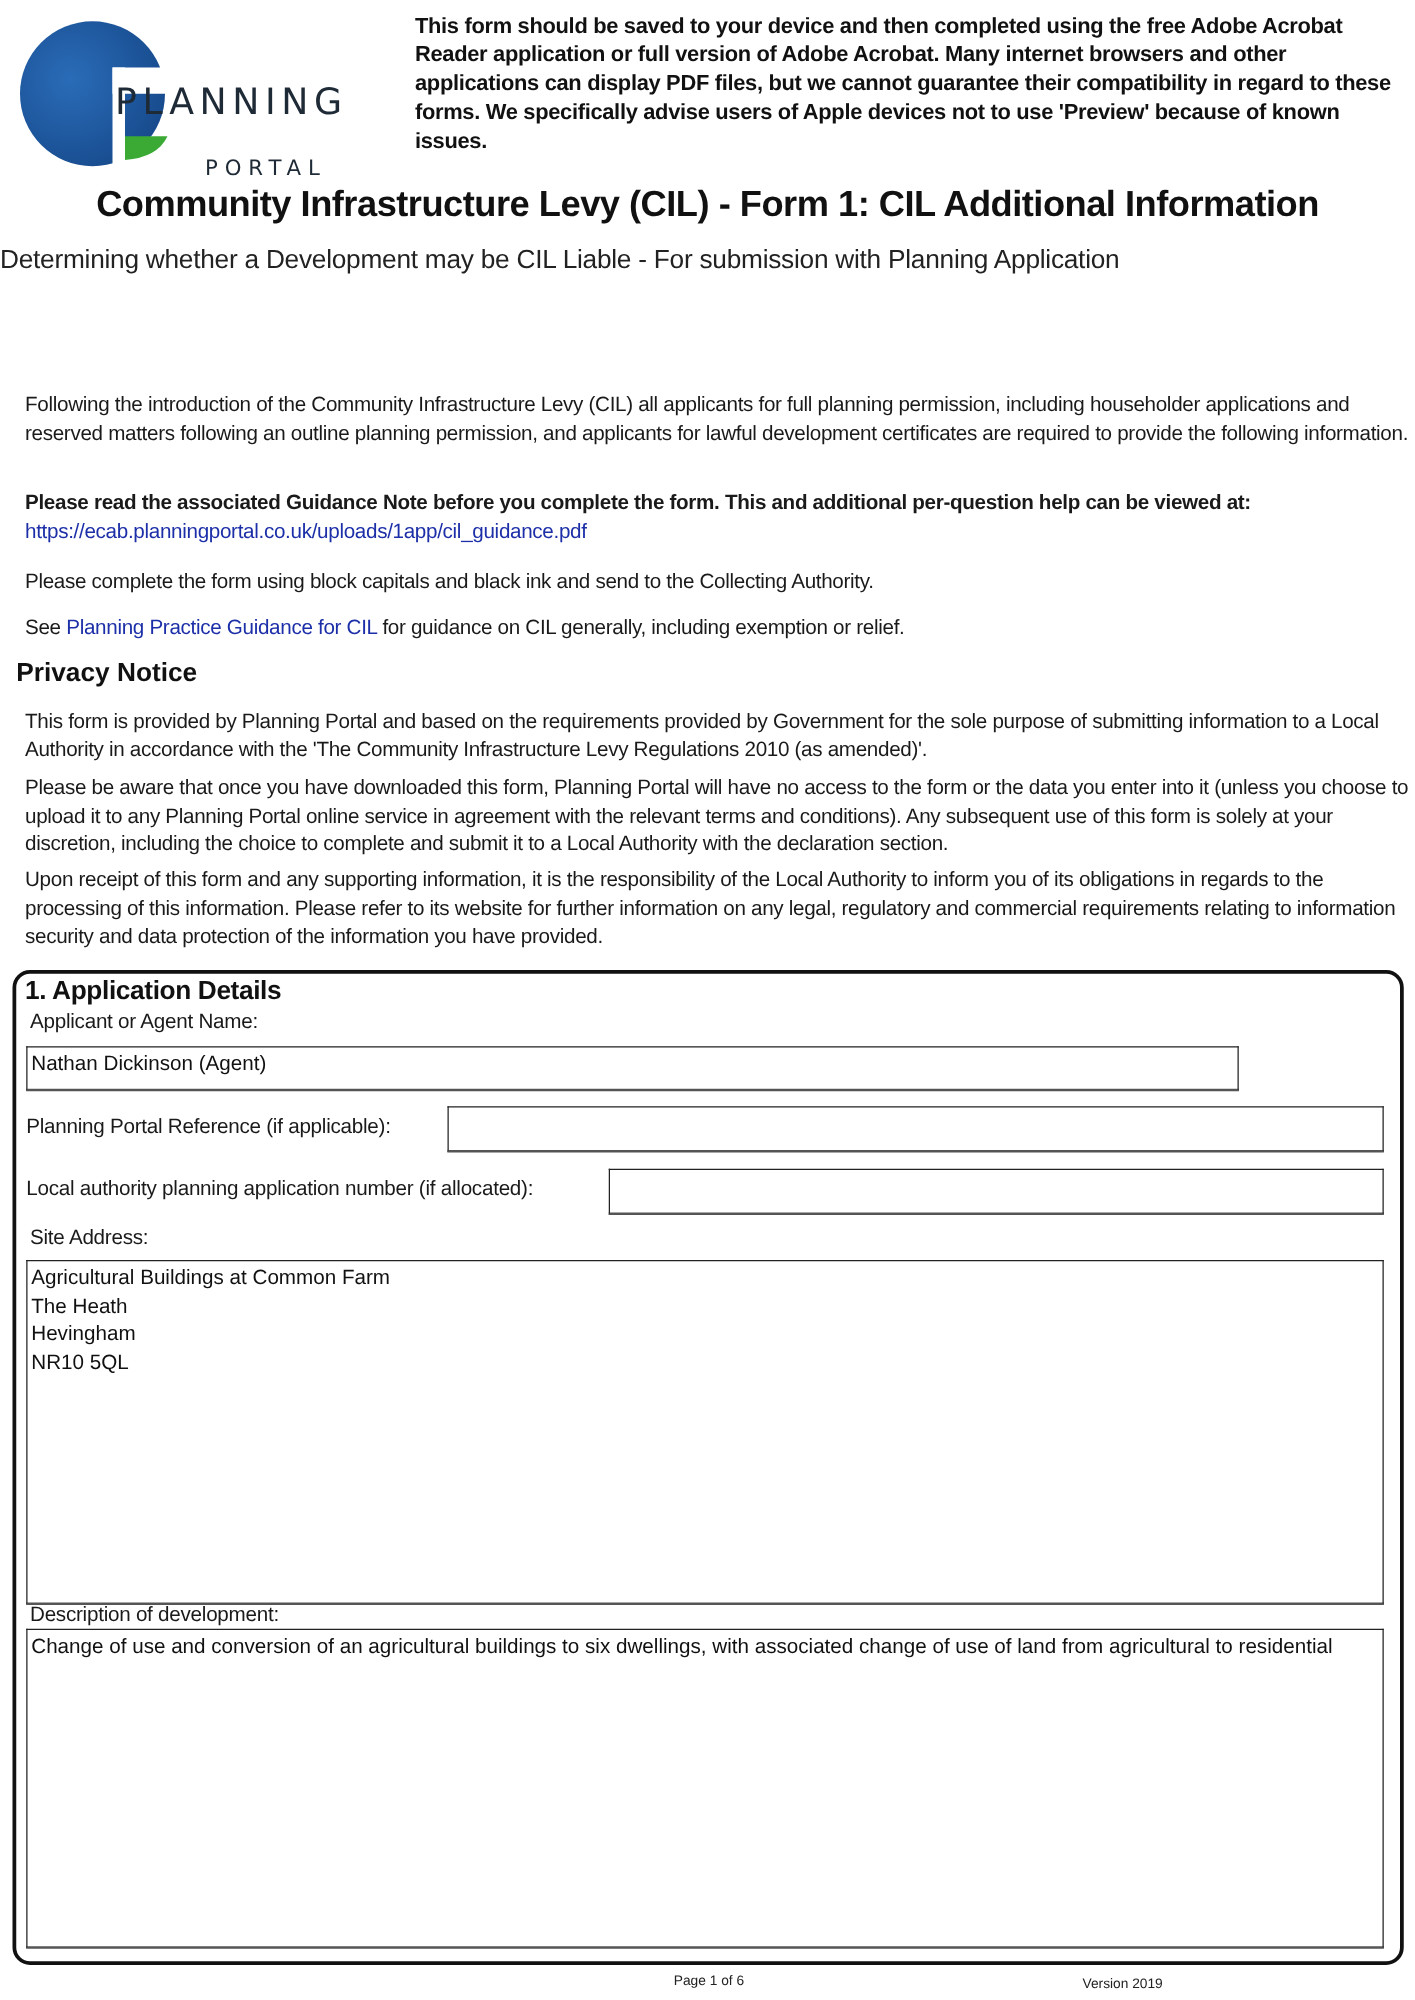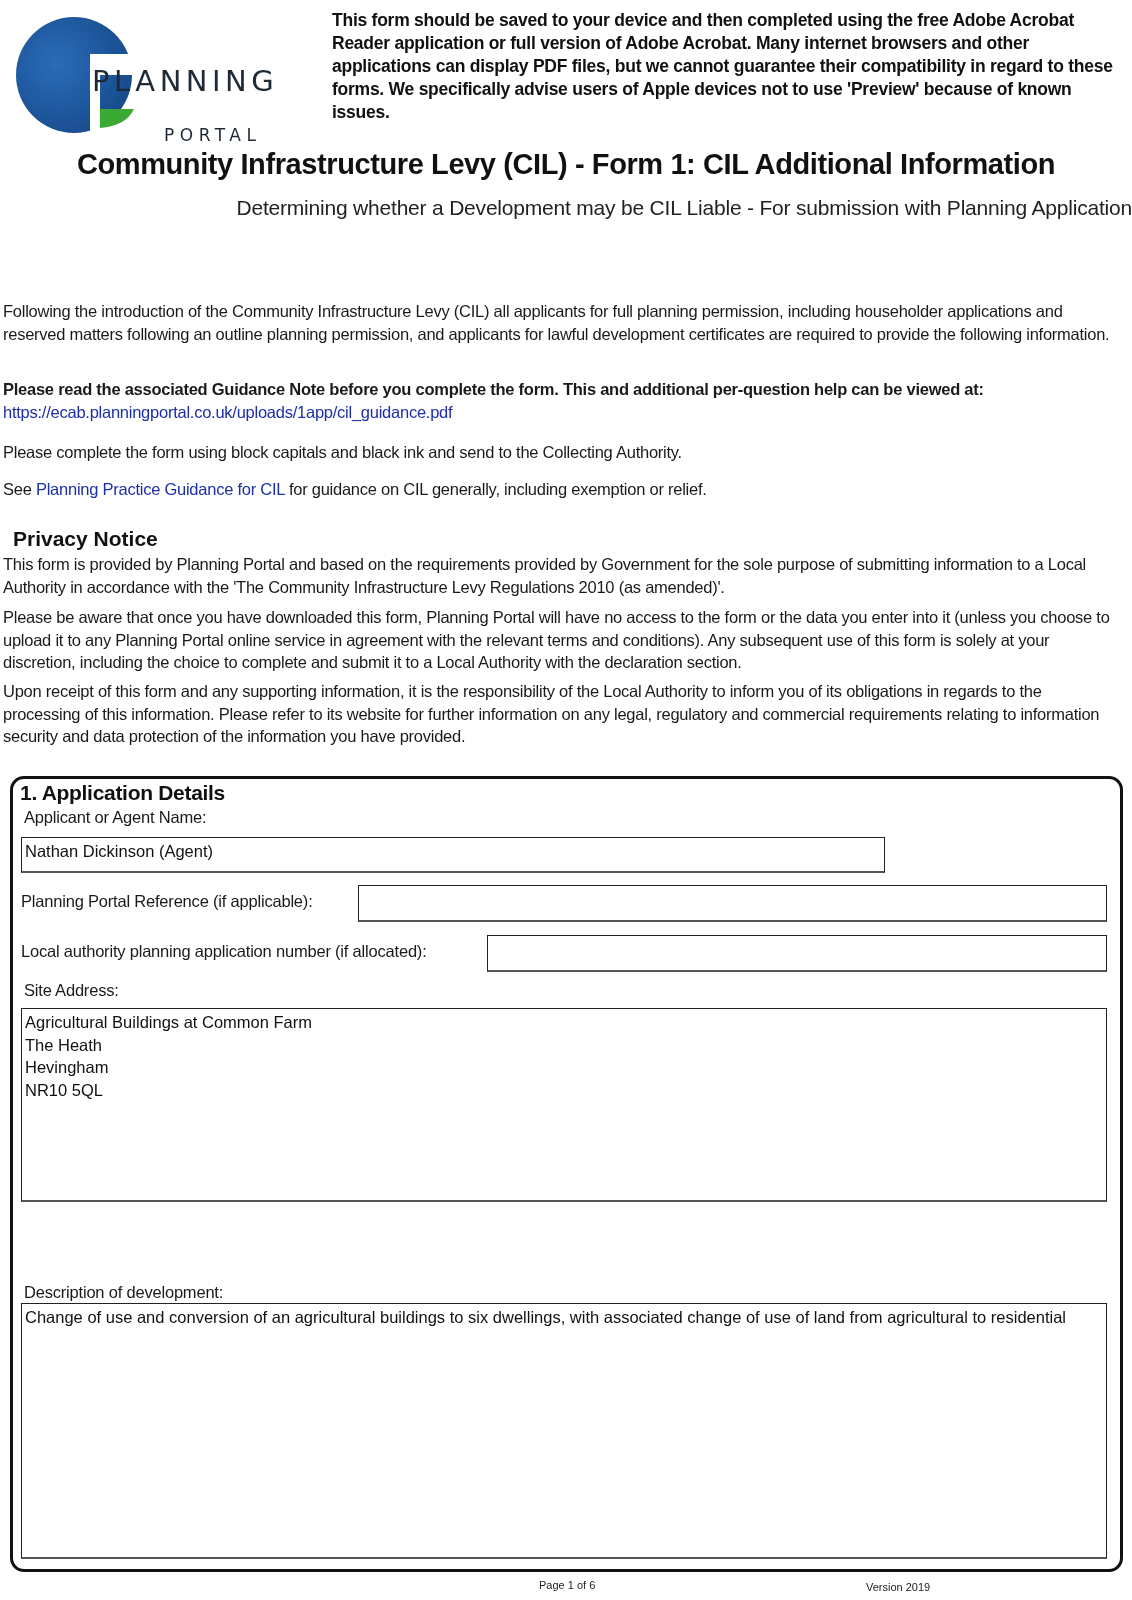--- a/index.html
+++ b/index.html
@@ -15,27 +15,27 @@
     .top-notice {
       left: 332px; top: 9px; width: 790px;
       font-weight: bold; font-size: 17.5px; line-height: 23px; color: #111;
       letter-spacing: -0.25px;
     }
     .title {
       left: 0; top: 148px; width: 1132px; text-align: center;
       font-weight: bold; font-size: 29px; color: #111; letter-spacing: -0.4px;
     }
     .subtitle {
-      left: 0; top: 196px; width: 1132px; text-align: right;
+      left: 0; top: 196px; width: 1132px; text-align: left;
       font-size: 21px; color: #222; letter-spacing: -0.2px;
     }
     .note { left: 13px; top: 236px; font-size: 16.5px; line-height: 23px; color: #d6101e; letter-spacing: -0.2px; }
     .note b { font-weight: bold; }
     .link { color: #1c2fa8; }
-    .para { left: 3px; width: 1108px; font-size: 16.5px; line-height: 22.5px; color: #1a1a1a; letter-spacing: -0.25px; }
+    .para { left: 20px; width: 1108px; font-size: 16.5px; line-height: 22.5px; color: #1a1a1a; letter-spacing: -0.25px; margin-top: 13px; }
     .bold { font-weight: bold; }
     .privacy-head { left: 13px; top: 527px; font-size: 21px; font-weight: bold; color: #111; }
     .section {
       left: 10px; top: 776px; width: 1113px; height: 796px;
       border: 3px solid #111; border-radius: 14px;
     }
     .section-title { left: 20px; top: 781px; font-size: 21px; font-weight: bold; color: #111; letter-spacing: -0.3px; }
     .label { font-size: 16.5px; color: #1a1a1a; letter-spacing: -0.2px; }
     .field {
       border: 1px solid #222;
@@ -82,30 +82,30 @@
 
 <div class="abs privacy-head">Privacy Notice</div>
 <div class="abs para" style="top:553px;">This form is provided by Planning Portal and based on the requirements provided by Government for the sole purpose of submitting information to a Local Authority in accordance with the 'The Community Infrastructure Levy Regulations 2010 (as amended)'.</div>
 <div class="abs para" style="top:606px;">Please be aware that once you have downloaded this form, Planning Portal will have no access to the form or the data you enter into it (unless you choose to upload it to any Planning Portal online service in agreement with the relevant terms and conditions). Any subsequent use of this form is solely at your discretion, including the choice to complete and submit it to a Local Authority with the declaration section.</div>
 <div class="abs para" style="top:680px;">Upon receipt of this form and any supporting information, it is the responsibility of the Local Authority to inform you of its obligations in regards to the processing of this information. Please refer to its website for further information on any legal, regulatory and commercial requirements relating to information security and data protection of the information you have provided.</div>
 
 <div class="abs section"></div>
 <div class="abs section-title">1. Application Details</div>
 
 <div class="abs label" style="left:24px; top:808px;">Applicant or Agent Name:</div>
-<div class="abs field" style="left:21px; top:837px; width:864px; height:36px;">Nathan Dickinson (Agent)</div>
+<div class="abs field" style="left:21px; top:837px; width:970px; height:36px;">Nathan Dickinson (Agent)</div>
 
 <div class="abs label" style="left:21px; top:892px;">Planning Portal Reference (if applicable):</div>
 <div class="abs field" style="left:358px; top:885px; width:749px; height:37px;"></div>
 
 <div class="abs label" style="left:21px; top:942px;">Local authority planning application number (if allocated):</div>
 <div class="abs field" style="left:487px; top:935px; width:620px; height:37px;"></div>
 
 <div class="abs label" style="left:24px; top:981px;">Site Address:</div>
-<div class="abs field" style="left:21px; top:1008px; width:1086px; height:194px;">Agricultural Buildings at Common Farm
+<div class="abs field" style="left:21px; top:1008px; width:1086px; height:276px;">Agricultural Buildings at Common Farm
 The Heath
 Hevingham
 NR10 5QL</div>
 
 <div class="abs label" style="left:24px; top:1283px;">Description of development:</div>
 <div class="abs field" style="left:21px; top:1303px; width:1086px; height:256px;">Change of use and conversion of an agricultural buildings to six dwellings, with associated change of use of land from agricultural to residential</div>
 
 <div class="abs footer" style="left:539px; top:1579px;">Page 1 of 6</div>
 <div class="abs footer" style="left:866px; top:1581px;">Version 2019</div>
 

